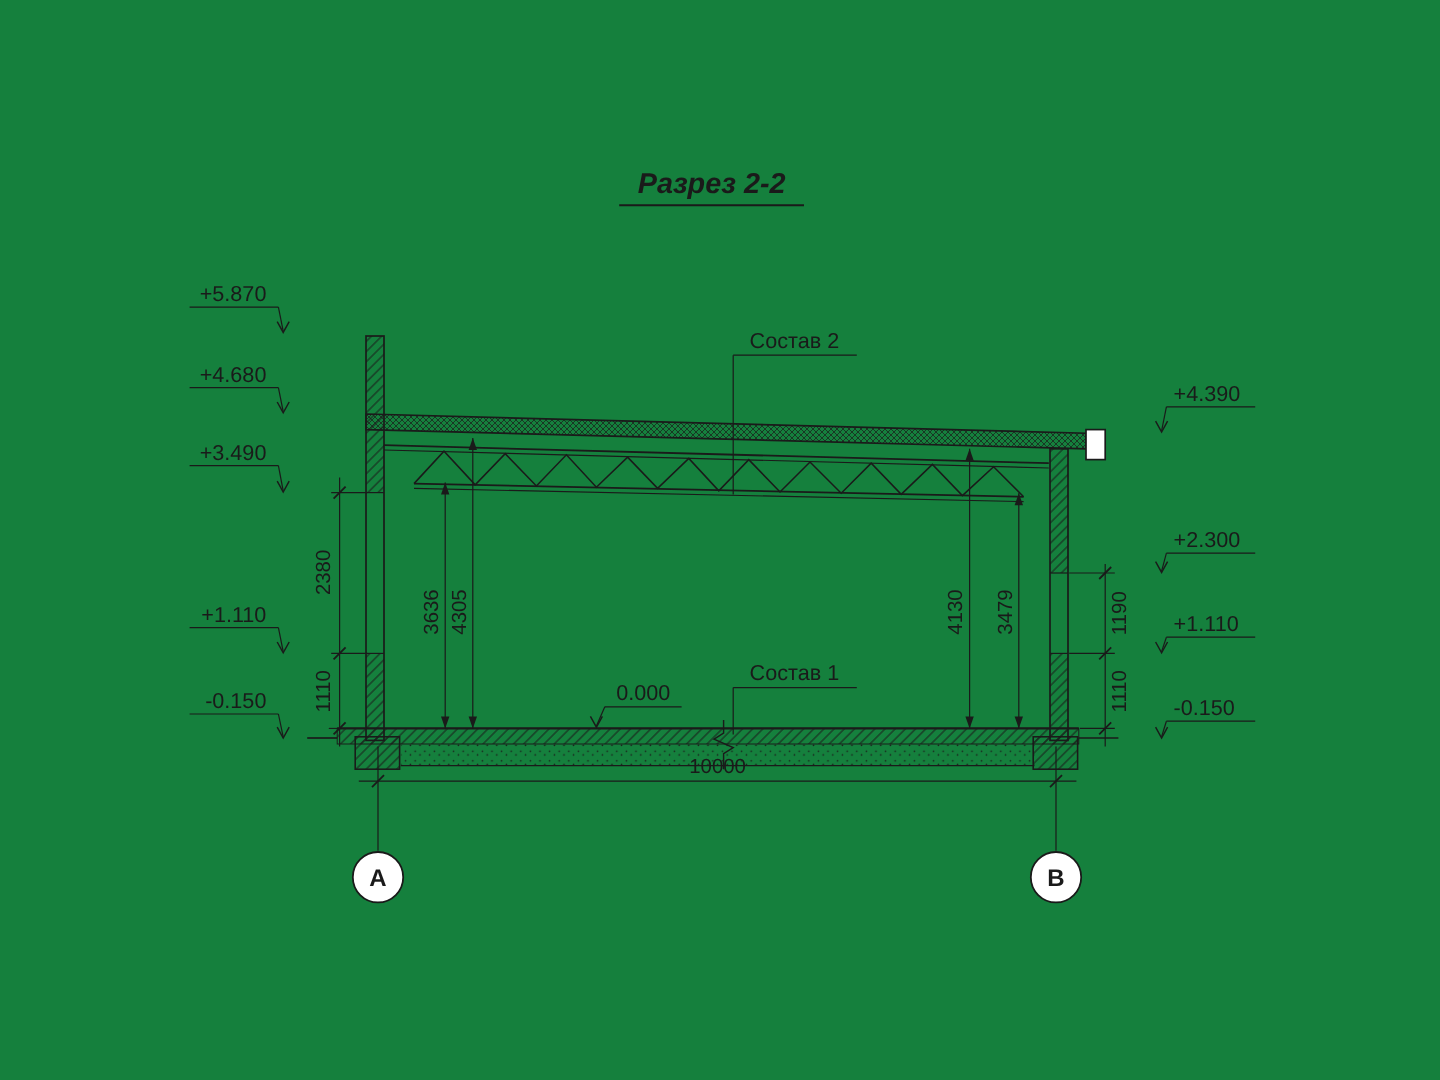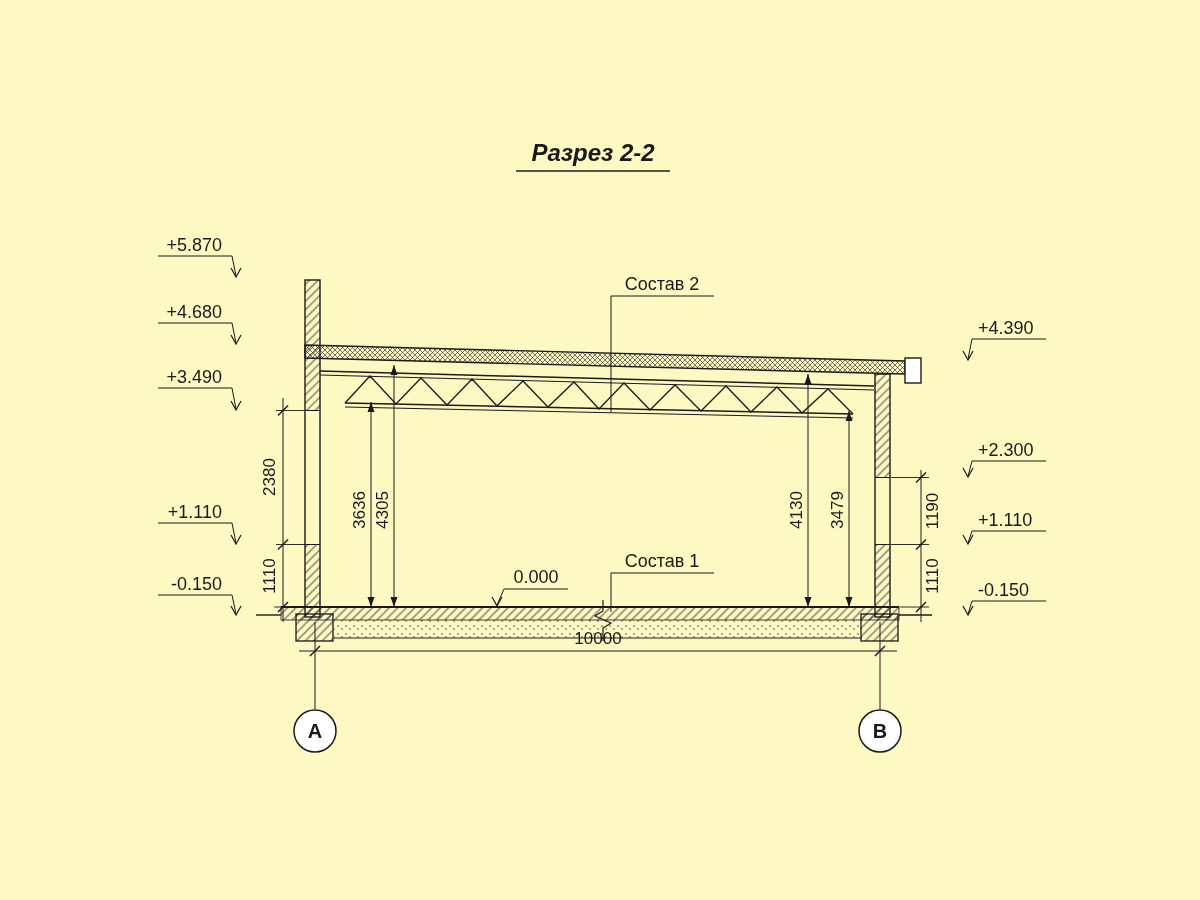--- a/index.html
+++ b/index.html
@@ -1,16 +1,16 @@
 <!DOCTYPE html>
 <html><head>
 <meta charset="utf-8">
 <style>
   html,body{margin:0;padding:0;background:#ffffff;}
-  .canvas{position:relative;width:1200px;height:900px;background:#fef9c3;overflow:hidden;
+  .canvas{position:relative;width:1200px;height:900px;background:#15803d;overflow:hidden;
           font-family:"Liberation Sans",sans-serif;}
   svg text{fill:#1a1a1a;font-family:"Liberation Sans",sans-serif;}
   .ttl{font-size:24px;font-weight:bold;font-style:italic;}
   .elev{font-size:18px;}
   .dim{font-size:17px;}
   .lbl{font-size:18px;}
   .axl{font-size:20px;font-weight:bold;}
 </style>
 </head>
 <body>

